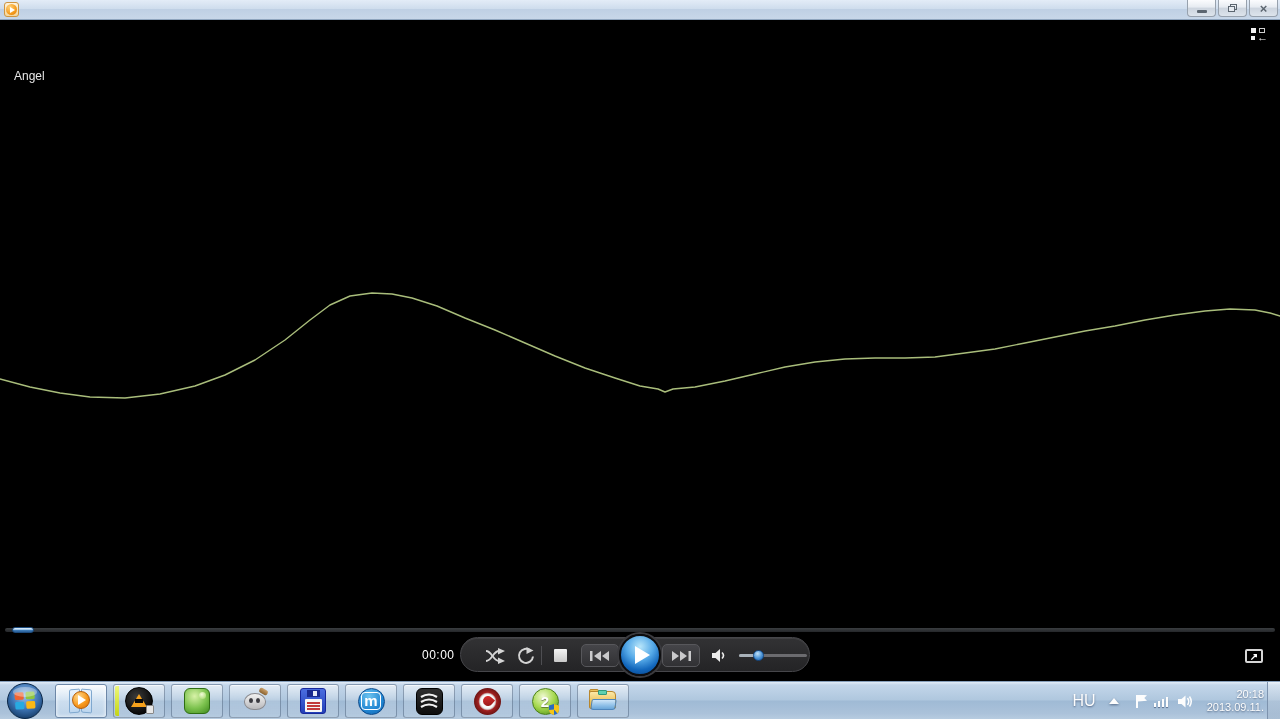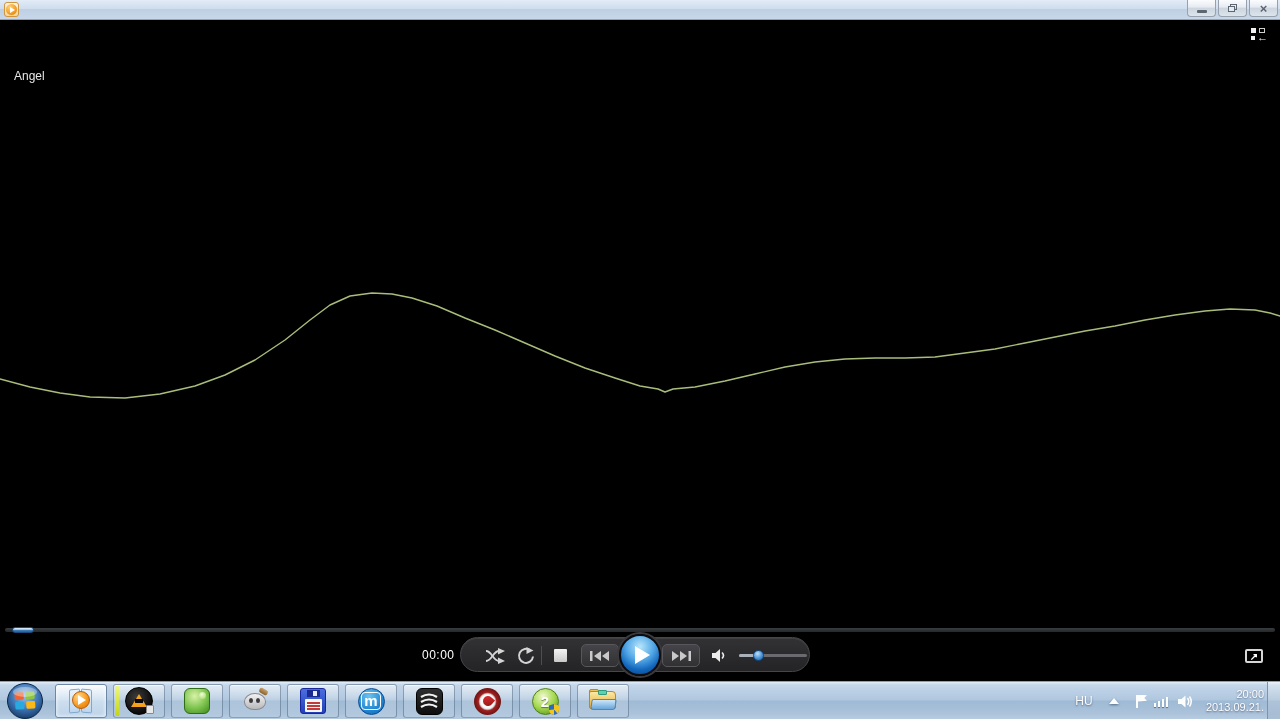--- a/index.html
+++ b/index.html
@@ -147,21 +147,21 @@
     background:linear-gradient(#fce9a8, #edc35c 60%, #dca43a); border:1px solid #b8862c; }
   .folder-ic .tab { position:absolute; left:1px; top:0; width:10px; height:5px; border-radius:2px 2px 0 0;
     background:#edc35c; border:1px solid #b8862c; }
   .folder-ic .paper { position:absolute; left:10px; top:1px; width:9px; height:5px; background:#5fd0b0; border:1px solid #2f9a7c; border-radius:1px; }
   .folder-ic .front { position:absolute; left:3px; top:10px; width:25px; height:11px; border-radius:2px 2px 3px 3px;
     background:linear-gradient(#cfe6f8,#8fc0e8 60%,#6aa6d8); border:1px solid #4f86bc; transform:skewX(-8deg); }
 
   
   .tray-item { position:absolute; top:0; height:38px; display:flex; align-items:center; justify-content:center;
     color:#fdfdfd; text-shadow:0 1px 2px rgba(10,25,60,.55); cursor:pointer; }
-  .lang { right:182px; width:28px; font-size:12px; }
+  .lang { right:182px; width:28px; font-size:16px; }
   .chevron { right:158px; width:16px; }
   .chevron i { width:0; height:0; border-left:5px solid transparent; border-right:5px solid transparent;
     border-bottom:6px solid #fdfdfd; filter:drop-shadow(0 1px 1px rgba(10,25,60,.5)); }
   .flag { right:134px; width:18px; }
   .flag .pole { position:relative; width:2px; height:13px; background:#fdfdfd; }
   .flag .cloth { position:absolute; left:2px; top:0; width:9px; height:7px; background:#fdfdfd;
     clip-path:polygon(0 0,100% 12%,70% 50%,100% 88%,0 100%); }
   .bars { right:110px; width:18px; display:flex; align-items:flex-end; gap:1.5px; height:38px; padding-bottom:13px; }
   .bars i { display:block; width:2.5px; background:#fdfdfd; box-shadow:0 1px 1px rgba(10,25,60,.5); }
   .spk { right:86px; width:18px; }
@@ -382,18 +382,18 @@
       <i style="height:10px"></i>
     </div>
     <div class="tray-item spk">
       <svg width="16" height="15">
         <polygon points="1,5 4.5,5 8.5,1.5 8.5,13.5 4.5,10 1,10" fill="#fdfdfd"></polygon>
         <path d="M10.5,4 Q13,7.5 10.5,11" fill="none" stroke="#fdfdfd" stroke-width="1.5"></path>
         <path d="M12.5,2.5 Q16,7.5 12.5,12.5" fill="none" stroke="#fdfdfd" stroke-width="1.5"></path>
       </svg>
     </div>
     <div class="tray-item clock">
-      <span>20:00</span>
-      <span>2013.09.21.</span>
+      <span>20:18</span>
+      <span>2013.09.11.</span>
     </div>
     <div class="showdesk"></div>
   </div>
 </div>
 
 </body></html>

